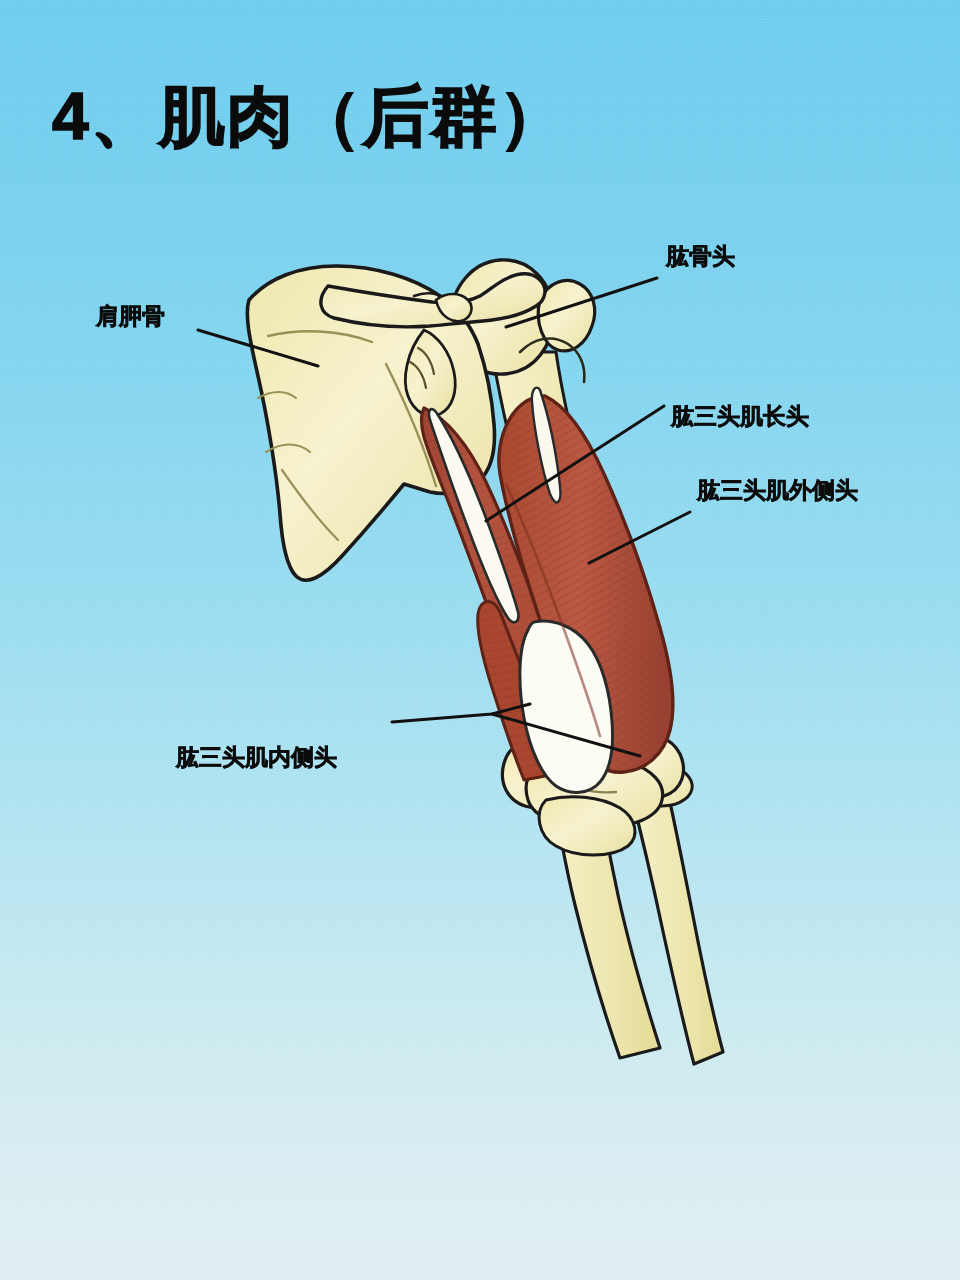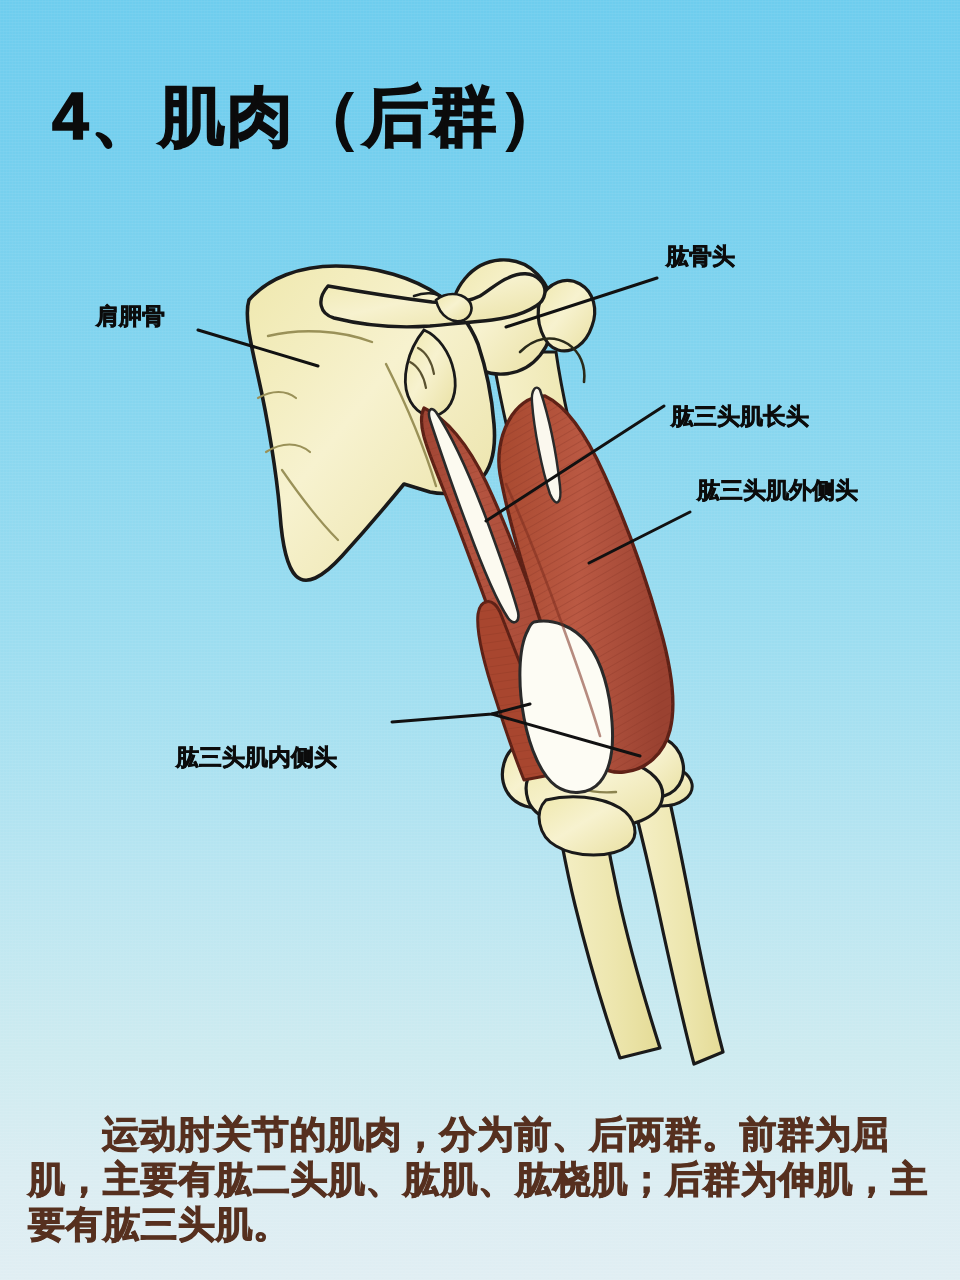--- a/index.html
+++ b/index.html
@@ -290,15 +290,14 @@
   <div class="lbl" style="left:96px;  top:300px;">肩胛骨</div>
 
   <div class="lbl" style="left:666px; top:240px;">肱骨头</div>
 
   <div class="lbl" style="left:671px; top:368px;margin-top:32px;">肱三头肌长头</div>
 
   <div class="lbl" style="left:697px; top:474px;">肱三头肌外侧头</div>
 
   <div class="lbl" style="left:176px; top:709px;margin-top:32px;">肱三头肌内侧头</div>
 
-  <div id="caption">运动肘关节的肌肉，分为前、后两群。前群为屈肌，主要有肱二头肌、肱肌、肱桡肌；后群为伸肌，主要有肱三头肌。</div>
 
 </div>
 
 </body></html>

